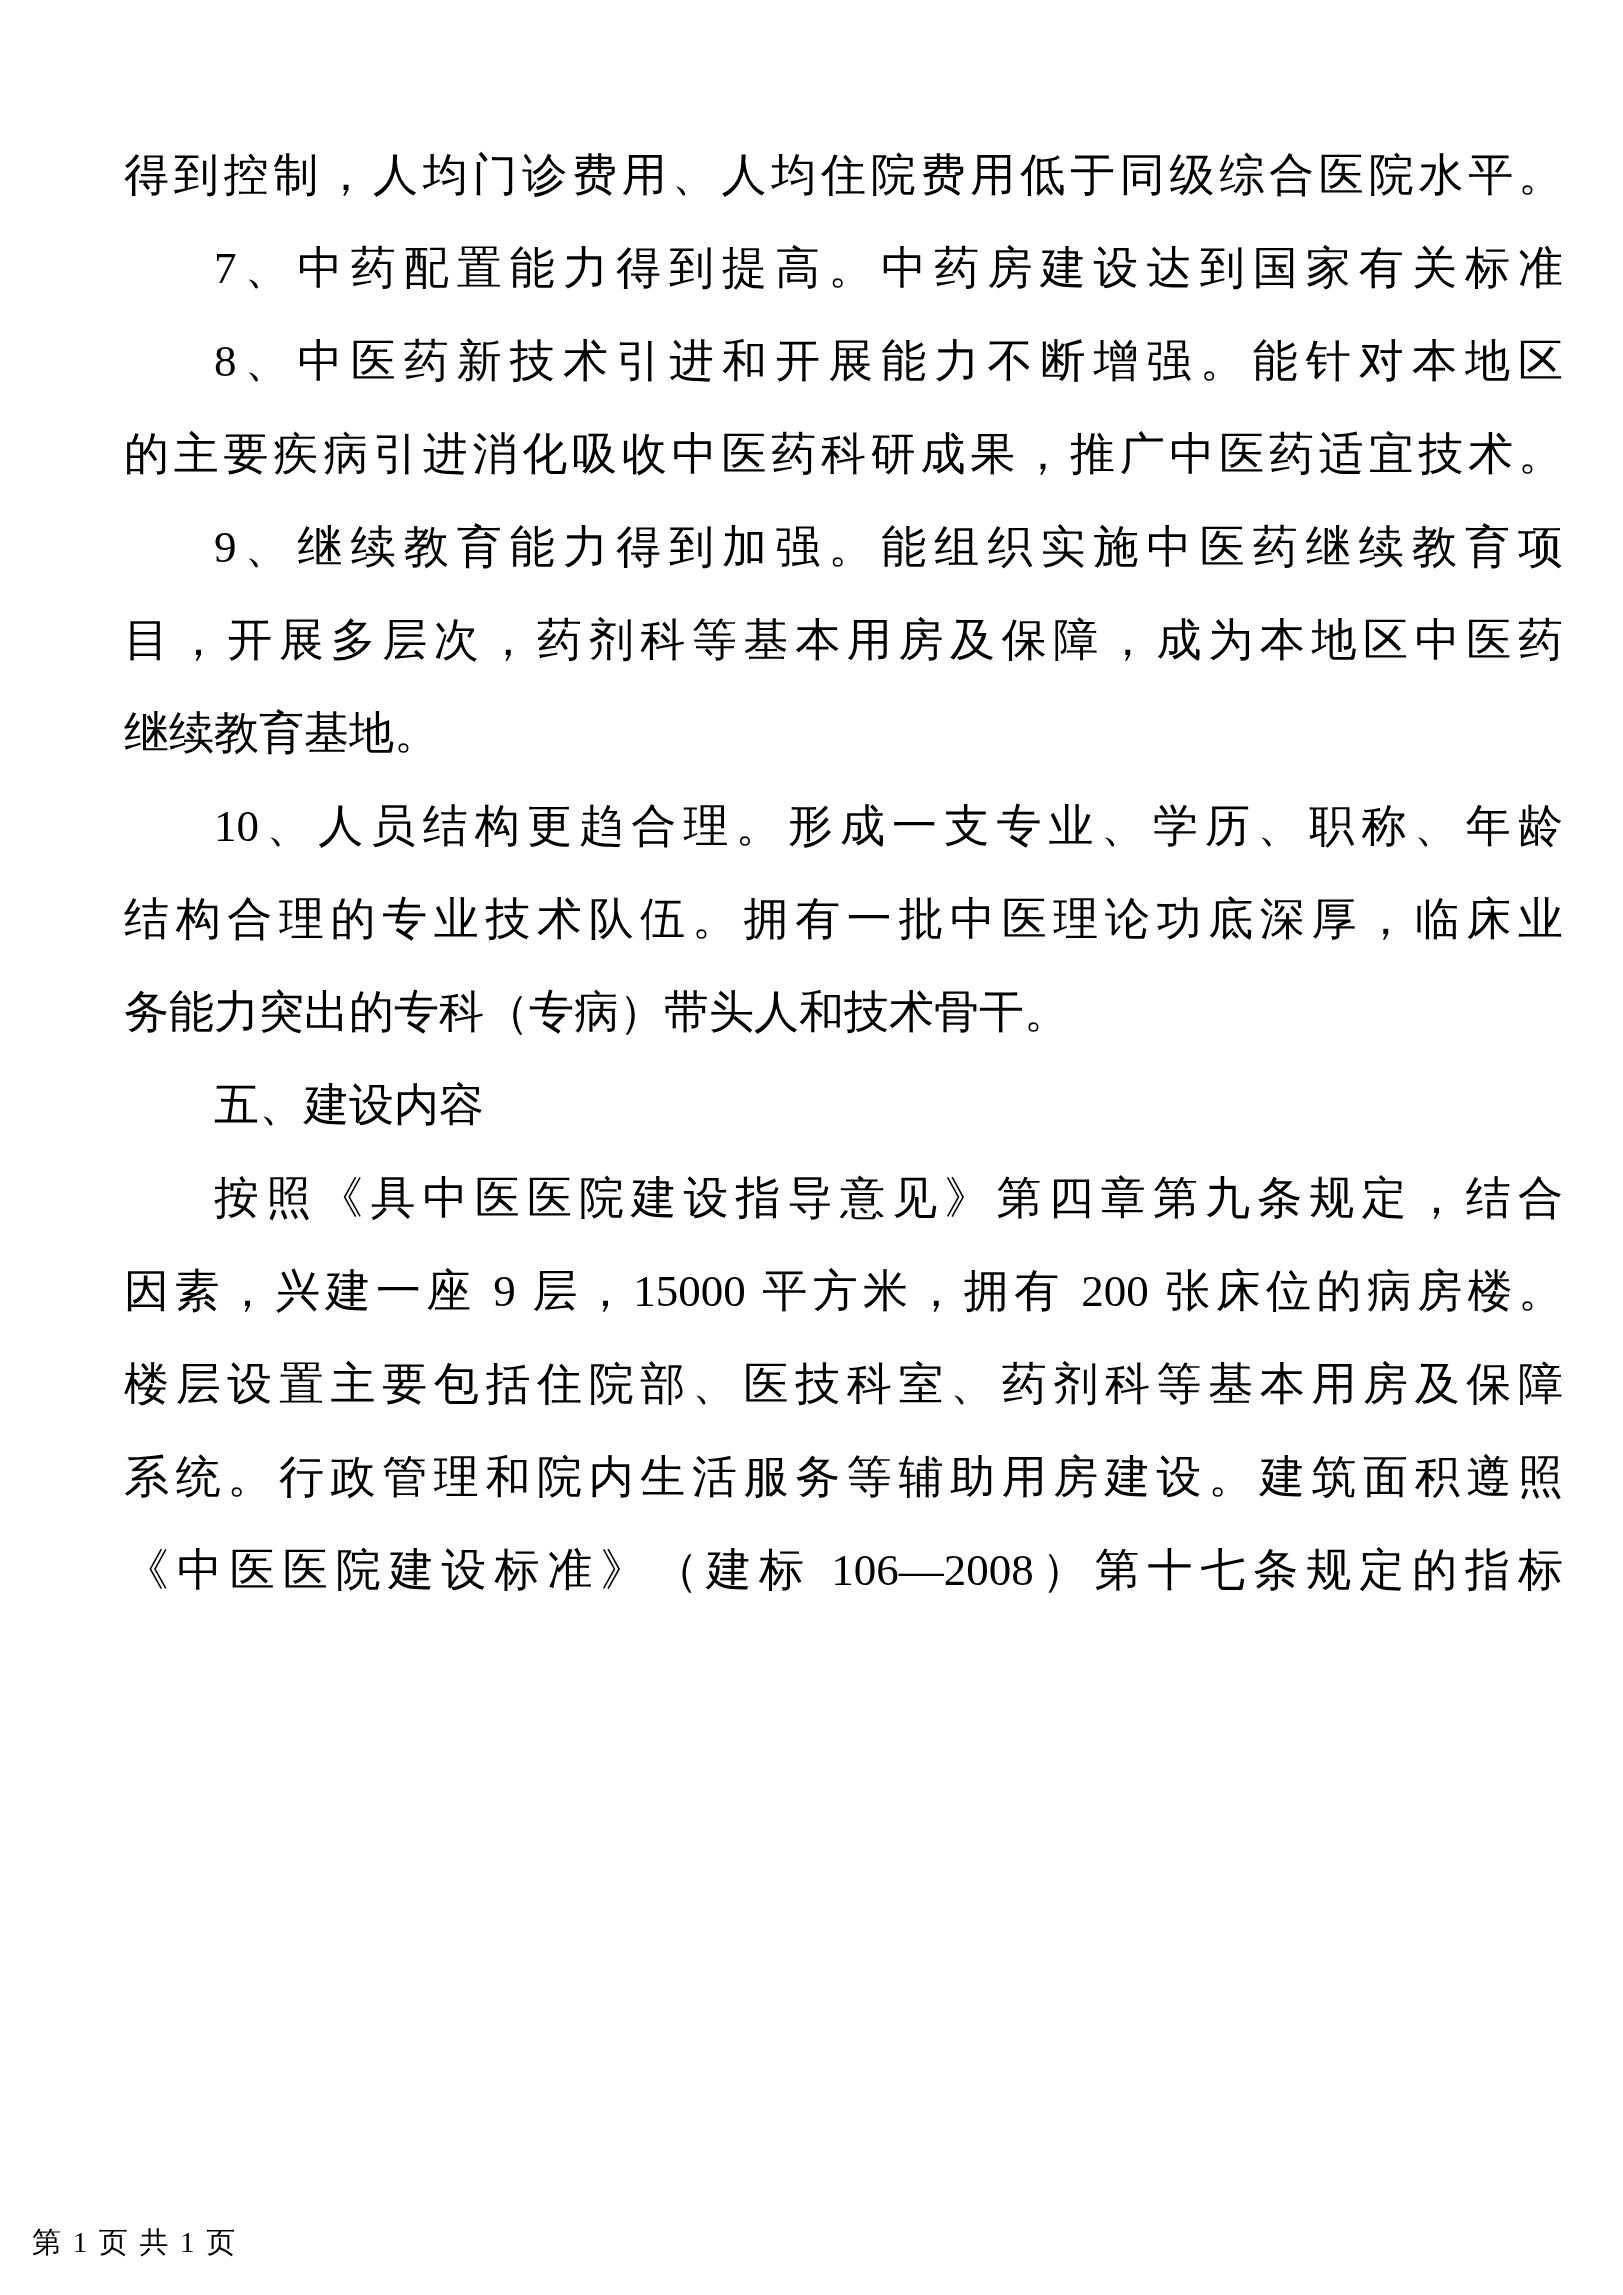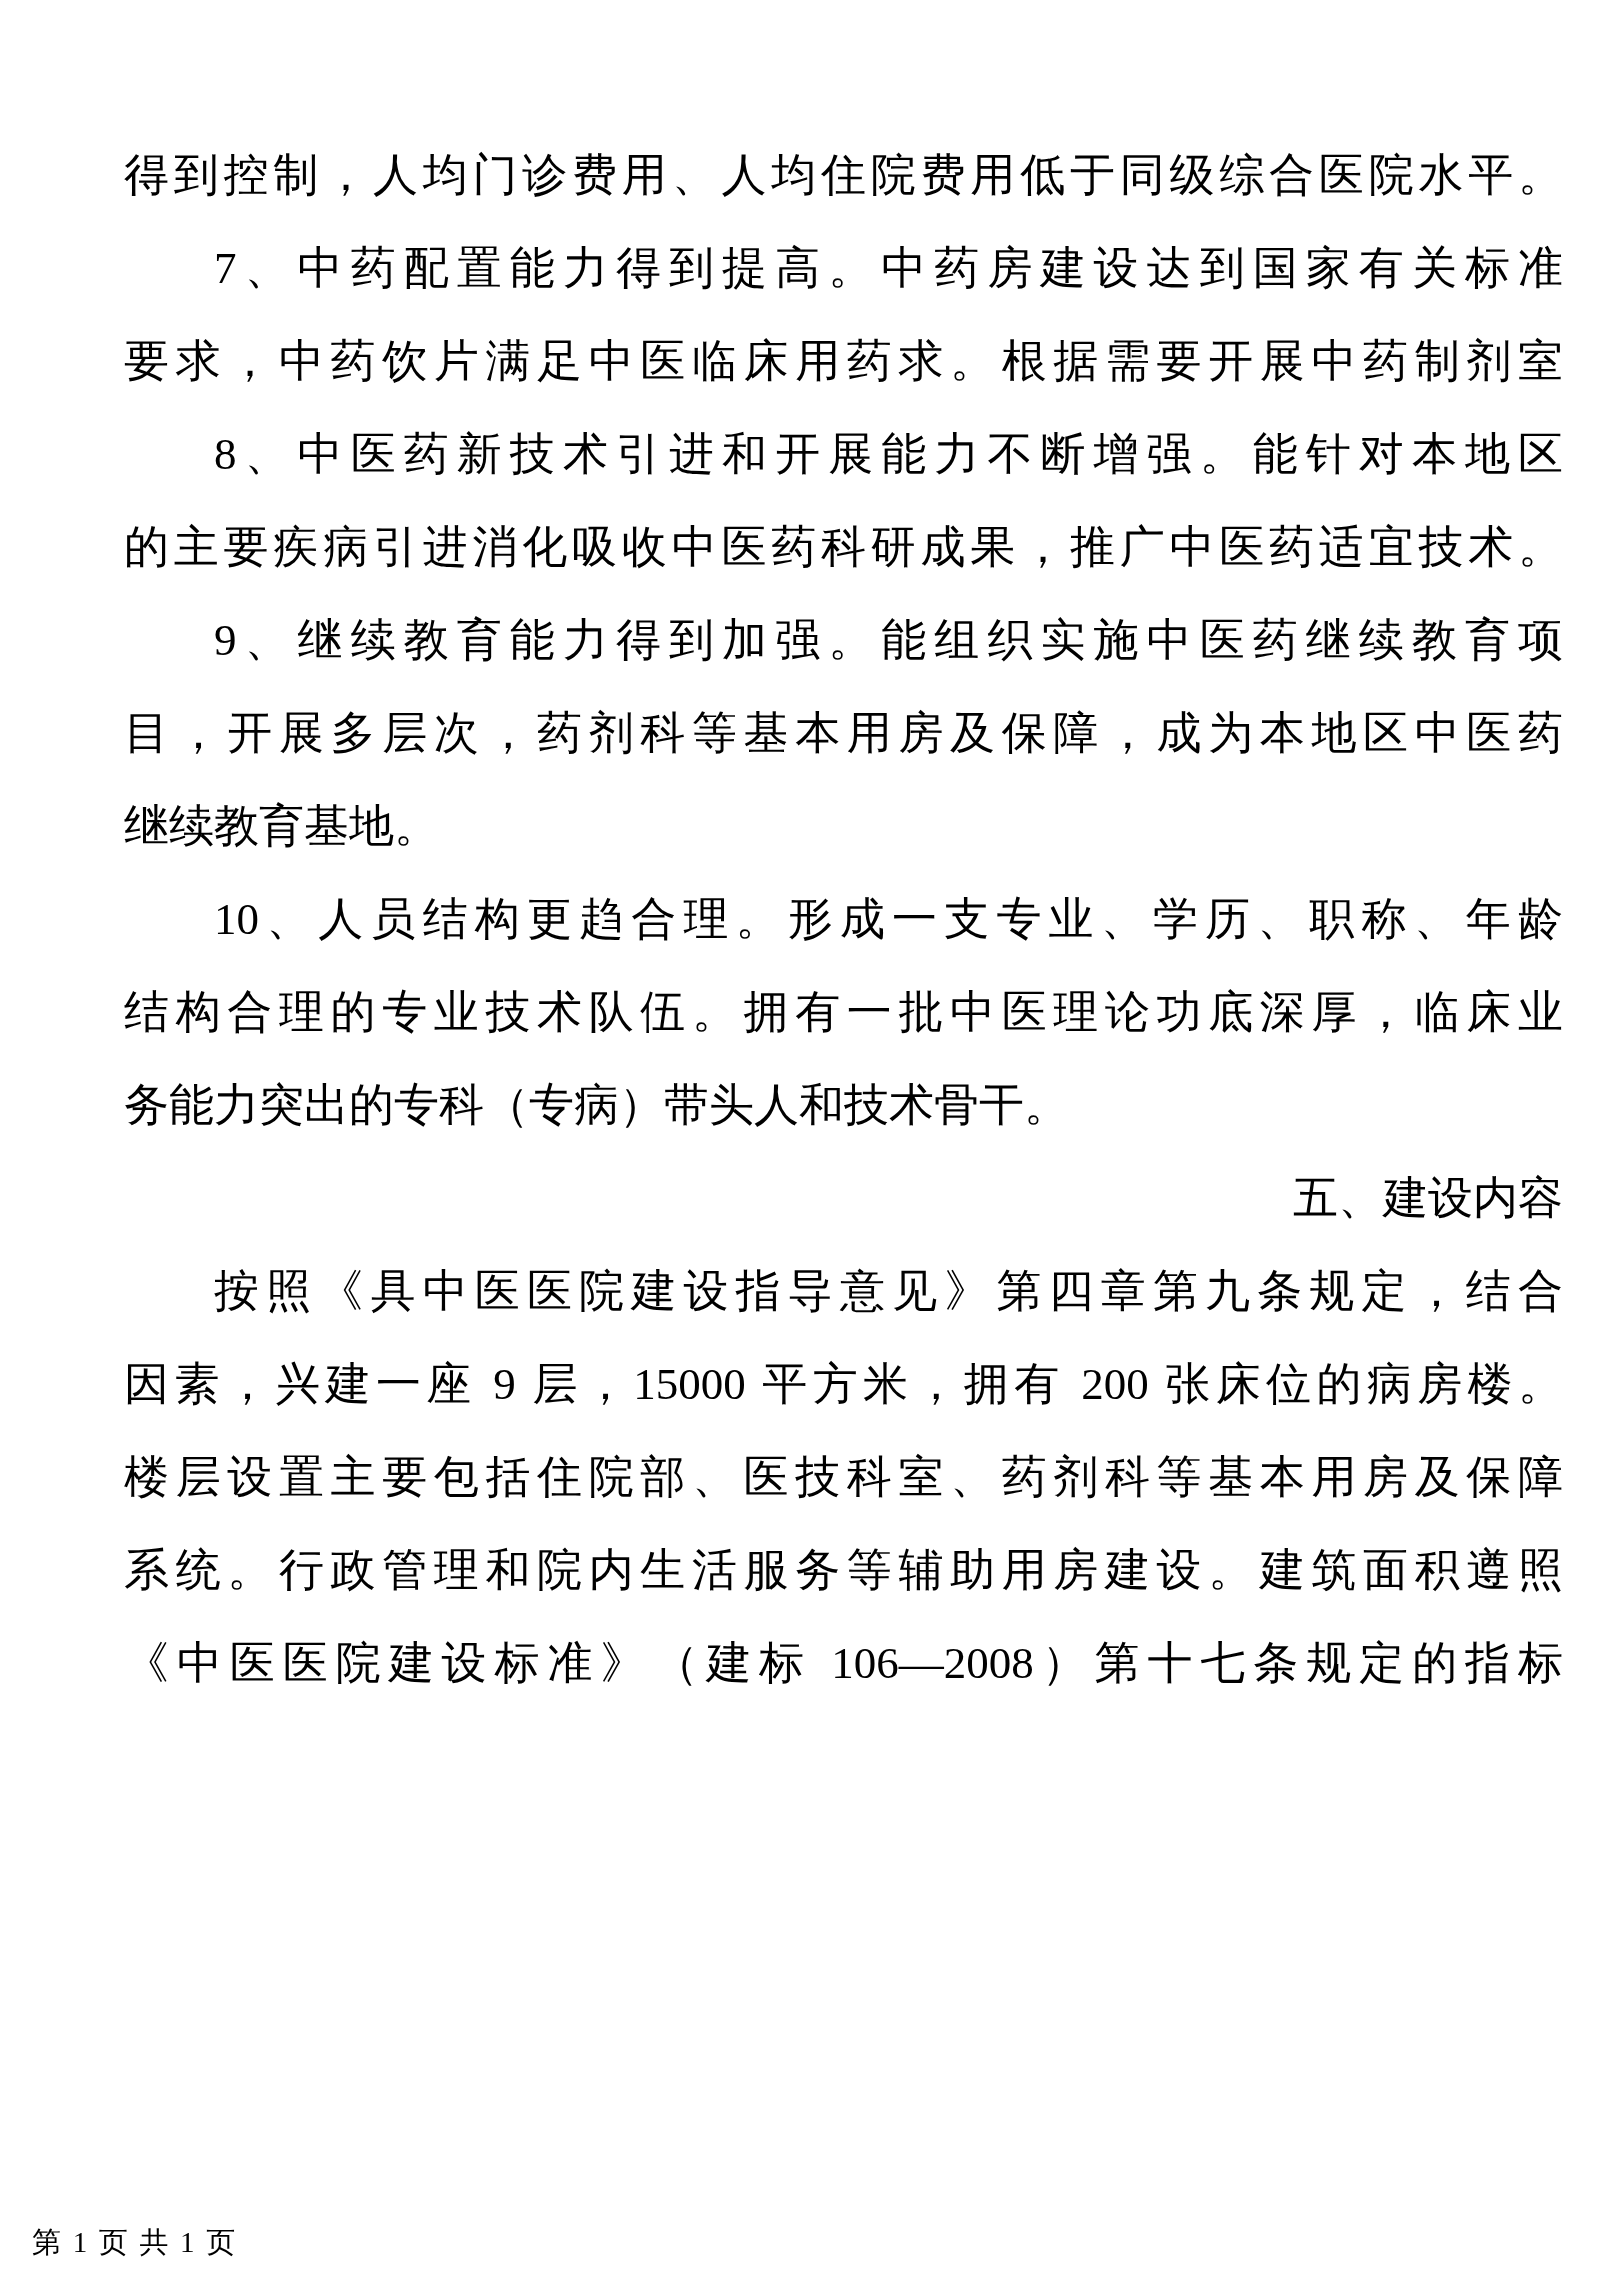--- a/index.html
+++ b/index.html
@@ -24,41 +24,39 @@
   }
   .line {
     width: 100%;
   }
   .line.stretch {
     text-align: justify;
     text-align-last: justify;
   }
   .line.indent {
     text-indent: 2em;
-    text-align: right;
   }
   .footer {
     position: absolute;
     left: 0;
     right: 0;
     bottom: 52px;
     text-align: left;
     font-size: 29px;
     line-height: 34px;
     letter-spacing: 2.2px;
   }
 </style>
 </head>
 <body>
 
 <div class="page">
   <div class="content">
     <div class="line stretch">得到控制，人均门诊费用、人均住院费用低于同级综合医院水平。</div>
     <div class="line indent stretch">7、中药配置能力得到提高。中药房建设达到国家有关标准</div>
-    <div class="line stretch">要求，中药饮片满足中医临床用药求。根据需要开展中药制剂室</div>
     <div class="line indent stretch">8、中医药新技术引进和开展能力不断增强。能针对本地区</div>
     <div class="line stretch">的主要疾病引进消化吸收中医药科研成果，推广中医药适宜技术。</div>
     <div class="line indent stretch">9、继续教育能力得到加强。能组织实施中医药继续教育项</div>
     <div class="line stretch">目，开展多层次，药剂科等基本用房及保障，成为本地区中医药</div>
     <div class="line">继续教育基地。</div>
     <div class="line indent stretch">10、人员结构更趋合理。形成一支专业、学历、职称、年龄</div>
     <div class="line stretch">结构合理的专业技术队伍。拥有一批中医理论功底深厚，临床业</div>
     <div class="line">务能力突出的专科（专病）带头人和技术骨干。</div>
     <div class="line indent">五、建设内容</div>
     <div class="line indent stretch">按照《具中医医院建设指导意见》第四章第九条规定，结合</div>

